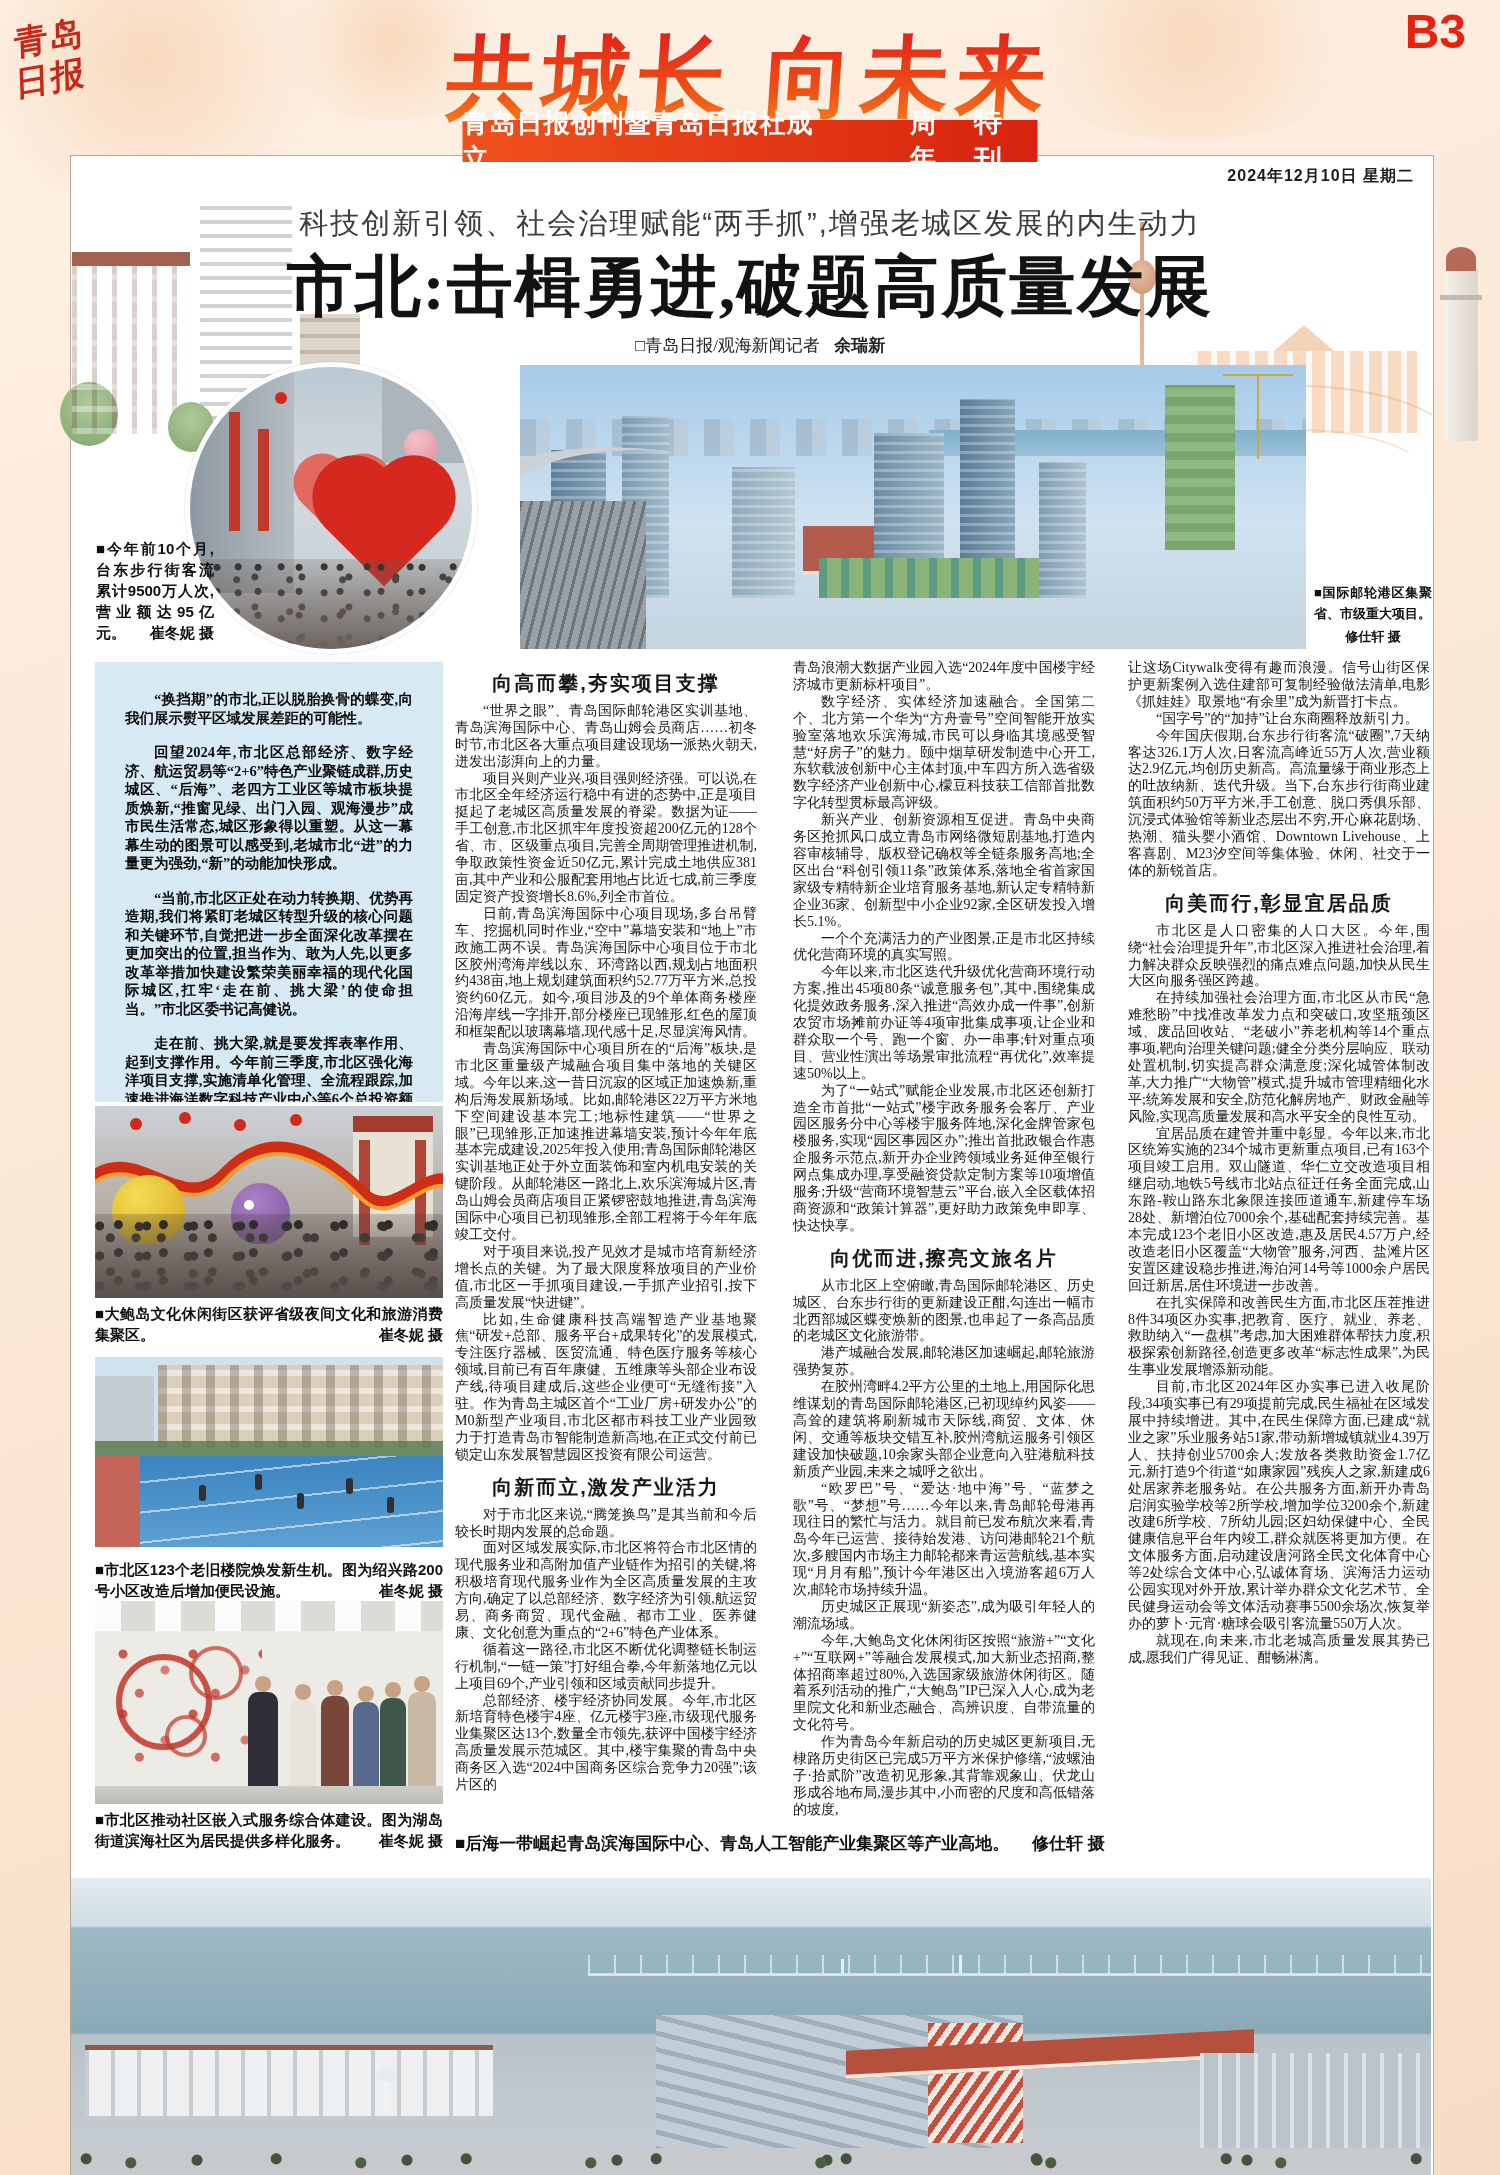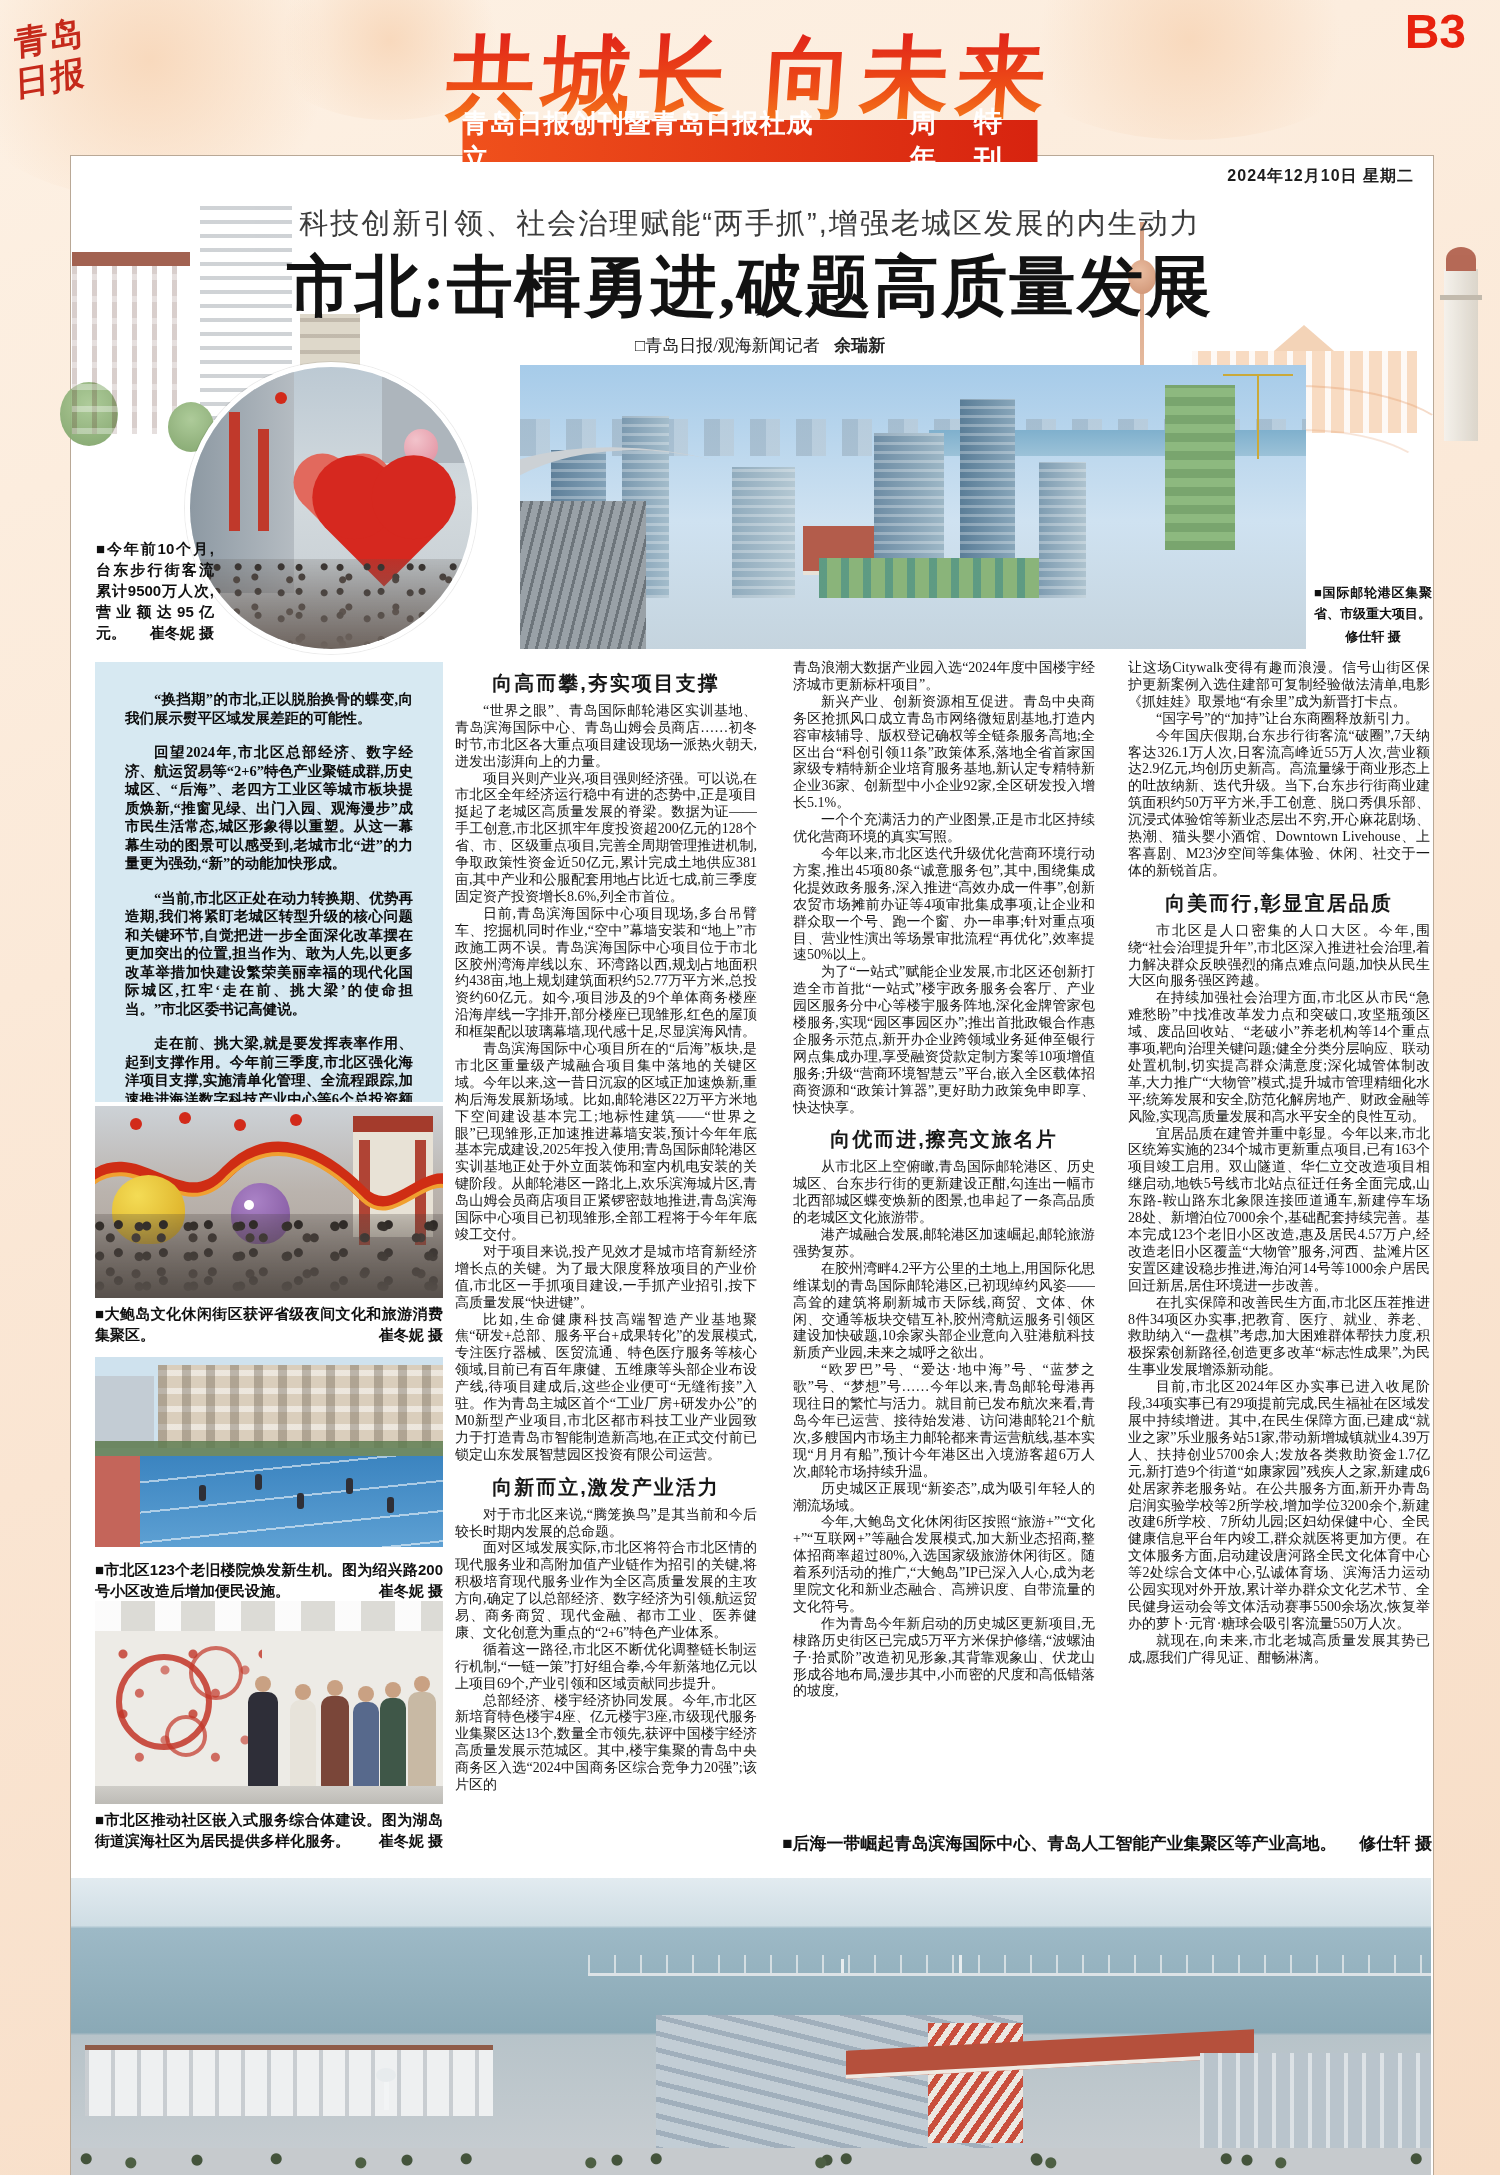--- a/index.html
+++ b/index.html
@@ -75,21 +75,21 @@
        font-size:14px;line-height:16.9px;color:#161616;z-index:4;}
   .col .para{text-indent:2em;margin:0;}
   .col .para.frag{text-indent:0;}
   .col .col-heading{font-family:"Liberation Sans",sans-serif;font-weight:bold;font-size:20px;text-align:center;
        text-indent:0;margin:15px 0 11px;color:#161616;letter-spacing:2px;}
   #col1{left:455px;}#col2{left:793px;}#col3{left:1128px;}
   .intro{position:absolute;left:95px;top:662px;width:348px;height:440px;background:#d7e9f2;
        padding:12px 14px;box-sizing:border-box;overflow:hidden;z-index:4;
        font-size:14.5px;line-height:18.5px;font-weight:600;color:#0b0b0b;text-align:justify;}
   .intro .para{text-indent:2em;margin:16px;}
-  .bottom-cap{position:absolute;left:455px;top:1832px;width:977px;text-align:right;
+  .bottom-cap{position:absolute;left:455px;top:1832px;width:977px;text-align:left;
        font-family:"Liberation Sans",sans-serif;font-weight:bold;font-size:17px;color:#101010;z-index:5;}
   .bottom-cap .credit{margin-left:18px;}
   .main-cap{position:absolute;left:1314px;top:582px;width:118px;font-family:"Liberation Sans",sans-serif;
        font-weight:bold;font-size:13px;line-height:21px;color:#101010;text-align:justify;z-index:4;}
   .main-cap .credit{display:block;text-align:center;margin-top:2px;}
 
   
   .photo{position:absolute;overflow:hidden;z-index:3;background:#ccc;}
   
   .circle-photo{left:185px;top:362px;width:282px;height:282px;border-radius:50%;border:5px solid #fff;
@@ -372,20 +372,21 @@
       <div class="para" data-interactable="false">对于项目来说,投产见效才是城市培育新经济增长点的关键。为了最大限度释放项目的产业价值,市北区一手抓项目建设,一手抓产业招引,按下高质量发展“快进键”。</div>
       <div class="para" data-interactable="false">比如,生命健康科技高端智造产业基地聚焦“研发+总部、服务平台+成果转化”的发展模式,专注医疗器械、医贸流通、特色医疗服务等核心领域,目前已有百年康健、五维康等头部企业布设产线,待项目建成后,这些企业便可“无缝衔接”入驻。作为青岛主城区首个“工业厂房+研发办公”的M0新型产业项目,市北区都市科技工业产业园致力于打造青岛市智能制造新高地,在正式交付前已锁定山东发展智慧园区投资有限公司运营。</div>
       <div class="col-heading" data-interactable="false">向新而立,激发产业活力</div>
       <div class="para" data-interactable="false">对于市北区来说,“腾笼换鸟”是其当前和今后较长时期内发展的总命题。</div>
       <div class="para" data-interactable="false">面对区域发展实际,市北区将符合市北区情的现代服务业和高附加值产业链作为招引的关键,将积极培育现代服务业作为全区高质量发展的主攻方向,确定了以总部经济、数字经济为引领,航运贸易、商务商贸、现代金融、都市工业、医养健康、文化创意为重点的“2+6”特色产业体系。</div>
       <div class="para" data-interactable="false">循着这一路径,市北区不断优化调整链长制运行机制,“一链一策”打好组合拳,今年新落地亿元以上项目69个,产业引领和区域贡献同步提升。</div>
       <div class="para" data-interactable="false">总部经济、楼宇经济协同发展。今年,市北区新培育特色楼宇4座、亿元楼宇3座,市级现代服务业集聚区达13个,数量全市领先,获评中国楼宇经济高质量发展示范城区。其中,楼宇集聚的青岛中央商务区入选“2024中国商务区综合竞争力20强”;该片区的</div>
     </div>
   <div class="col" id="col2" data-interactable="false">
       <div class="para frag" data-interactable="false">青岛浪潮大数据产业园入选“2024年度中国楼宇经济城市更新标杆项目”。</div>
+      <div class="para" data-interactable="false">数字经济、实体经济加速融合。全国第二个、北方第一个华为“方舟壹号”空间智能开放实验室落地欢乐滨海城,市民可以身临其境感受智慧“好房子”的魅力。颐中烟草研发制造中心开工,东软载波创新中心主体封顶,中车四方所入选省级数字经济产业创新中心,檬豆科技获工信部首批数字化转型贯标最高评级。</div>
       <div class="para" data-interactable="false">新兴产业、创新资源相互促进。青岛中央商务区抢抓风口成立青岛市网络微短剧基地,打造内容审核辅导、版权登记确权等全链条服务高地;全区出台“科创引领11条”政策体系,落地全省首家国家级专精特新企业培育服务基地,新认定专精特新企业36家、创新型中小企业92家,全区研发投入增长5.1%。</div>
       <div class="para" data-interactable="false">一个个充满活力的产业图景,正是市北区持续优化营商环境的真实写照。</div>
       <div class="para" data-interactable="false">今年以来,市北区迭代升级优化营商环境行动方案,推出45项80条“诚意服务包”,其中,围绕集成化提效政务服务,深入推进“高效办成一件事”,创新农贸市场摊前办证等4项审批集成事项,让企业和群众取一个号、跑一个窗、办一串事;针对重点项目、营业性演出等场景审批流程“再优化”,效率提速50%以上。</div>
       <div class="para" data-interactable="false">为了“一站式”赋能企业发展,市北区还创新打造全市首批“一站式”楼宇政务服务会客厅、产业园区服务分中心等楼宇服务阵地,深化金牌管家包楼服务,实现“园区事园区办”;推出首批政银合作惠企服务示范点,新开办企业跨领域业务延伸至银行网点集成办理,享受融资贷款定制方案等10项增值服务;升级“营商环境智慧云”平台,嵌入全区载体招商资源和“政策计算器”,更好助力政策免申即享、快达快享。</div>
       <div class="col-heading" data-interactable="false">向优而进,擦亮文旅名片</div>
       <div class="para" data-interactable="false">从市北区上空俯瞰,青岛国际邮轮港区、历史城区、台东步行街的更新建设正酣,勾连出一幅市北西部城区蝶变焕新的图景,也串起了一条高品质的老城区文化旅游带。</div>
       <div class="para" data-interactable="false">港产城融合发展,邮轮港区加速崛起,邮轮旅游强势复苏。</div>
       <div class="para" data-interactable="false">在胶州湾畔4.2平方公里的土地上,用国际化思维谋划的青岛国际邮轮港区,已初现绰约风姿——高耸的建筑将刷新城市天际线,商贸、文体、休闲、交通等板块交错互补,胶州湾航运服务引领区建设加快破题,10余家头部企业意向入驻港航科技新质产业园,未来之城呼之欲出。</div>
       <div class="para" data-interactable="false">“欧罗巴”号、“爱达·地中海”号、“蓝梦之歌”号、“梦想”号……今年以来,青岛邮轮母港再现往日的繁忙与活力。就目前已发布航次来看,青岛今年已运营、接待始发港、访问港邮轮21个航次,多艘国内市场主力邮轮都来青运营航线,基本实现“月月有船”,预计今年港区出入境游客超6万人次,邮轮市场持续升温。</div>
       <div class="para" data-interactable="false">历史城区正展现“新姿态”,成为吸引年轻人的潮流场域。</div>

